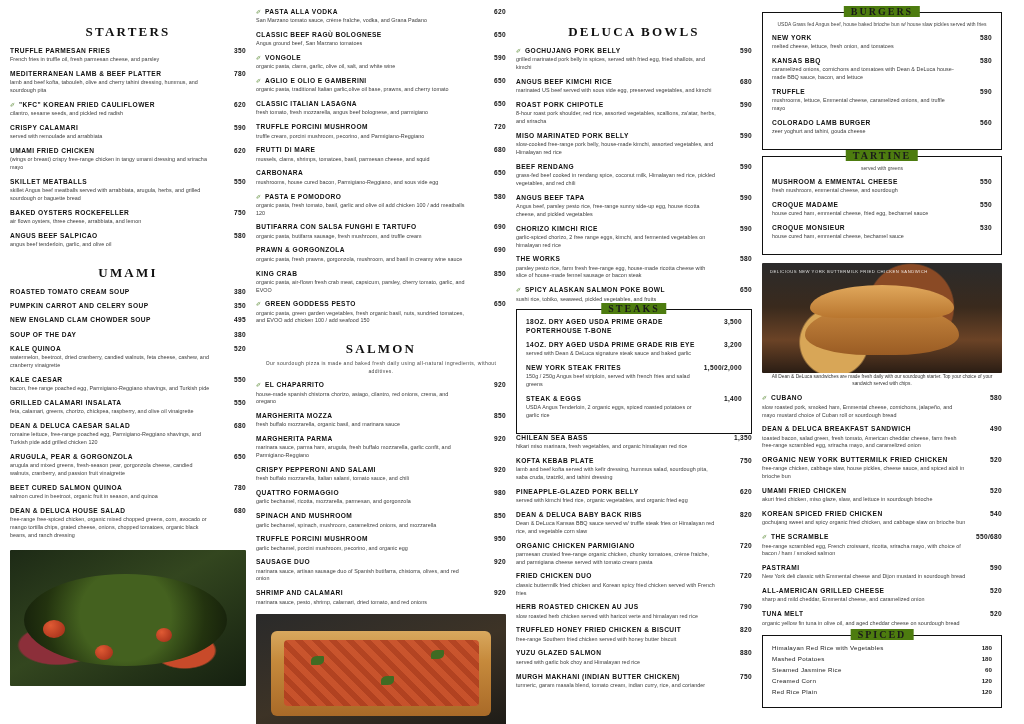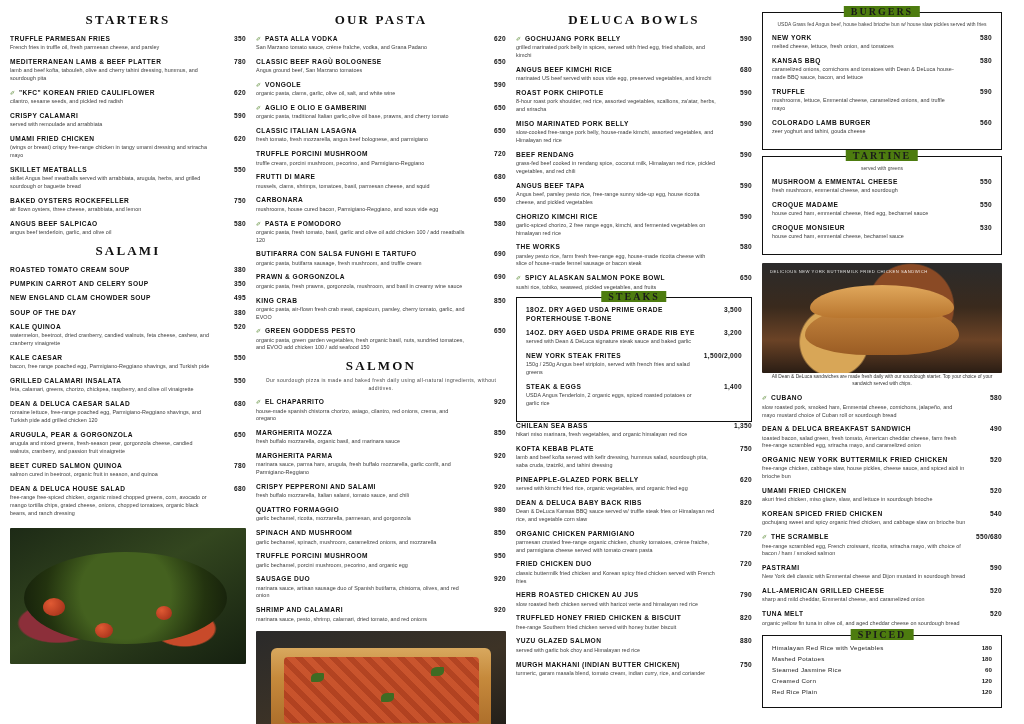--- a/index.html
+++ b/index.html
@@ -17,21 +17,21 @@
   .col.c1 { width: 236px; }
   .col.c2 { width: 250px; }
   .col.c3 { width: 236px; }
   .col.c4 { width: 240px; }
 
   .sec-title {
     text-align: center;
     font-size: 13px;
     font-weight: 700;
     letter-spacing: 2.2px;
-    margin: 4px 0 7px 0;
+    margin: 16px 0 7px 0;
     font-family: "Liberation Serif", serif;
     color: #111;
   }
   .sec-sub {
     text-align: center; font-size: 5px; letter-spacing: .4px;
     color: #444; margin: -4px 0 6px 0; line-height: 1.5;
   }
 
   .item { display: flex; align-items: flex-start; margin-bottom: 6px; }
   .item-main { flex: 1; padding-right: 6px; }
@@ -209,21 +209,21 @@
             <div class="item-main">
               <div class="name-row">
                 <div class="item-name">ANGUS BEEF SALPICAO</div>
               </div>
               <div class="item-desc">angus beef tenderloin, garlic, and olive oil</div>
             </div>
             <div class="item-price">580</div>
           </div>
         </div>
 
-      <div class="sec-title">SALAMI</div>
+      <div class="sec-title">UMAMI</div>
       <div id="list-soups">
           <div class="item">
             <div class="item-main">
               <div class="name-row">
                 <div class="item-name">ROASTED TOMATO CREAM SOUP</div>
               </div>
             </div>
             <div class="item-price">380</div>
           </div>
           <div class="item">
@@ -321,21 +321,20 @@
 
       <div class="photo photo-salad">
         <div class="plate"></div>
           <div class="tom1"></div>
           <div class="tom2"></div>
           <div class="tom3"></div>
       </div>
     </div>
 
     <div class="col c2">
-      <div class="sec-title">OUR PASTA</div>
       <div id="list-pasta">
           <div class="item">
             <div class="item-main">
               <div class="name-row">
                 <span class="leaf">✐</span>
                 <div class="item-name">PASTA ALLA VODKA</div>
               </div>
               <div class="item-desc">San Marzano tomato sauce, crème fraîche, vodka, and Grana Padano</div>
             </div>
             <div class="item-price">620</div>

